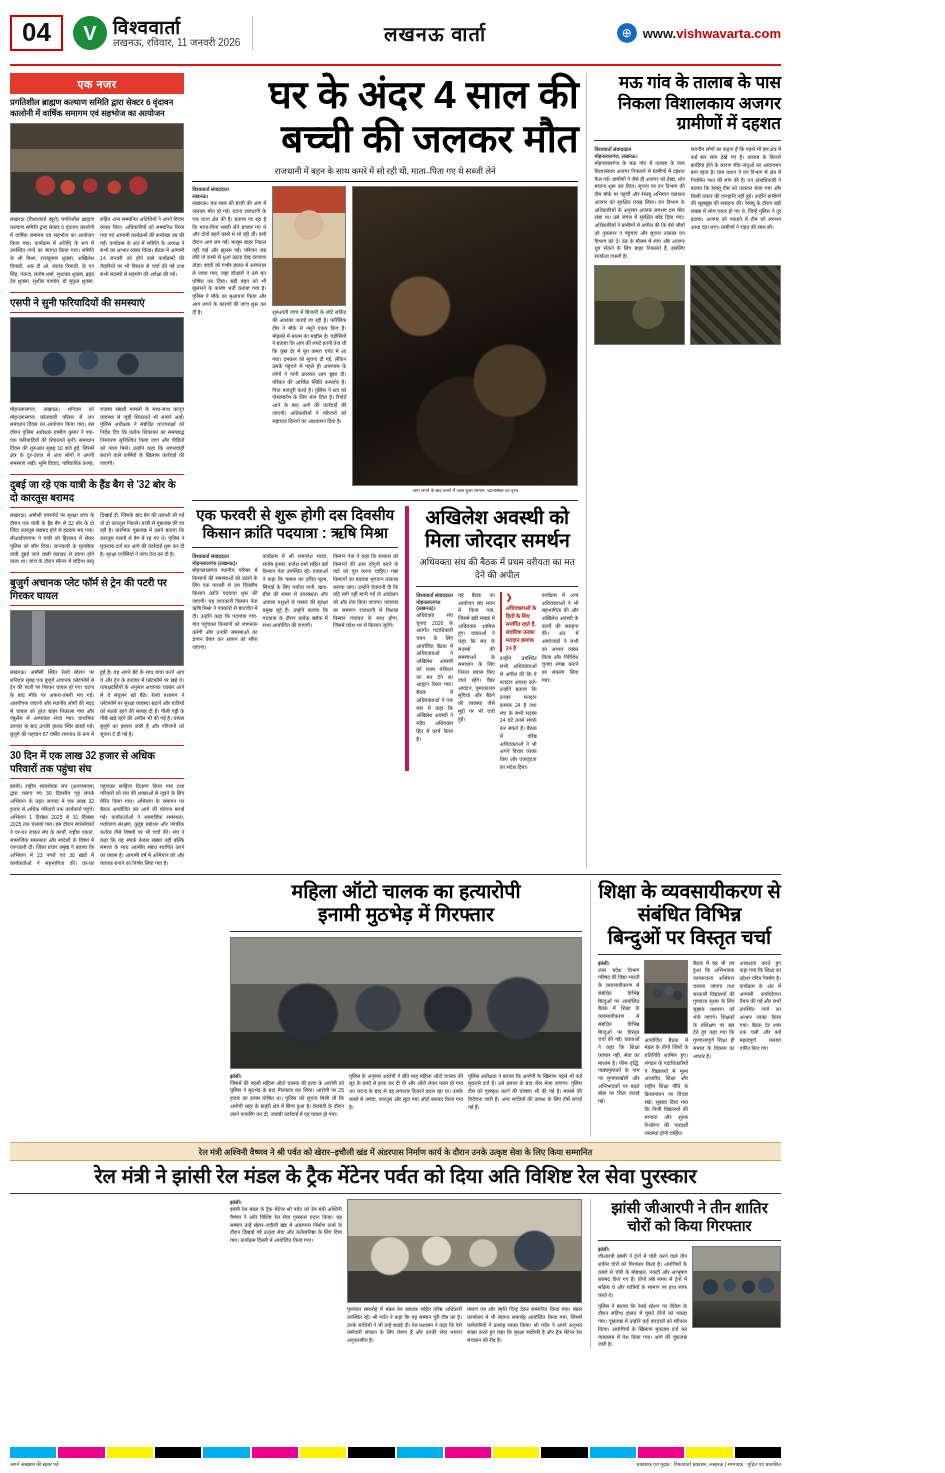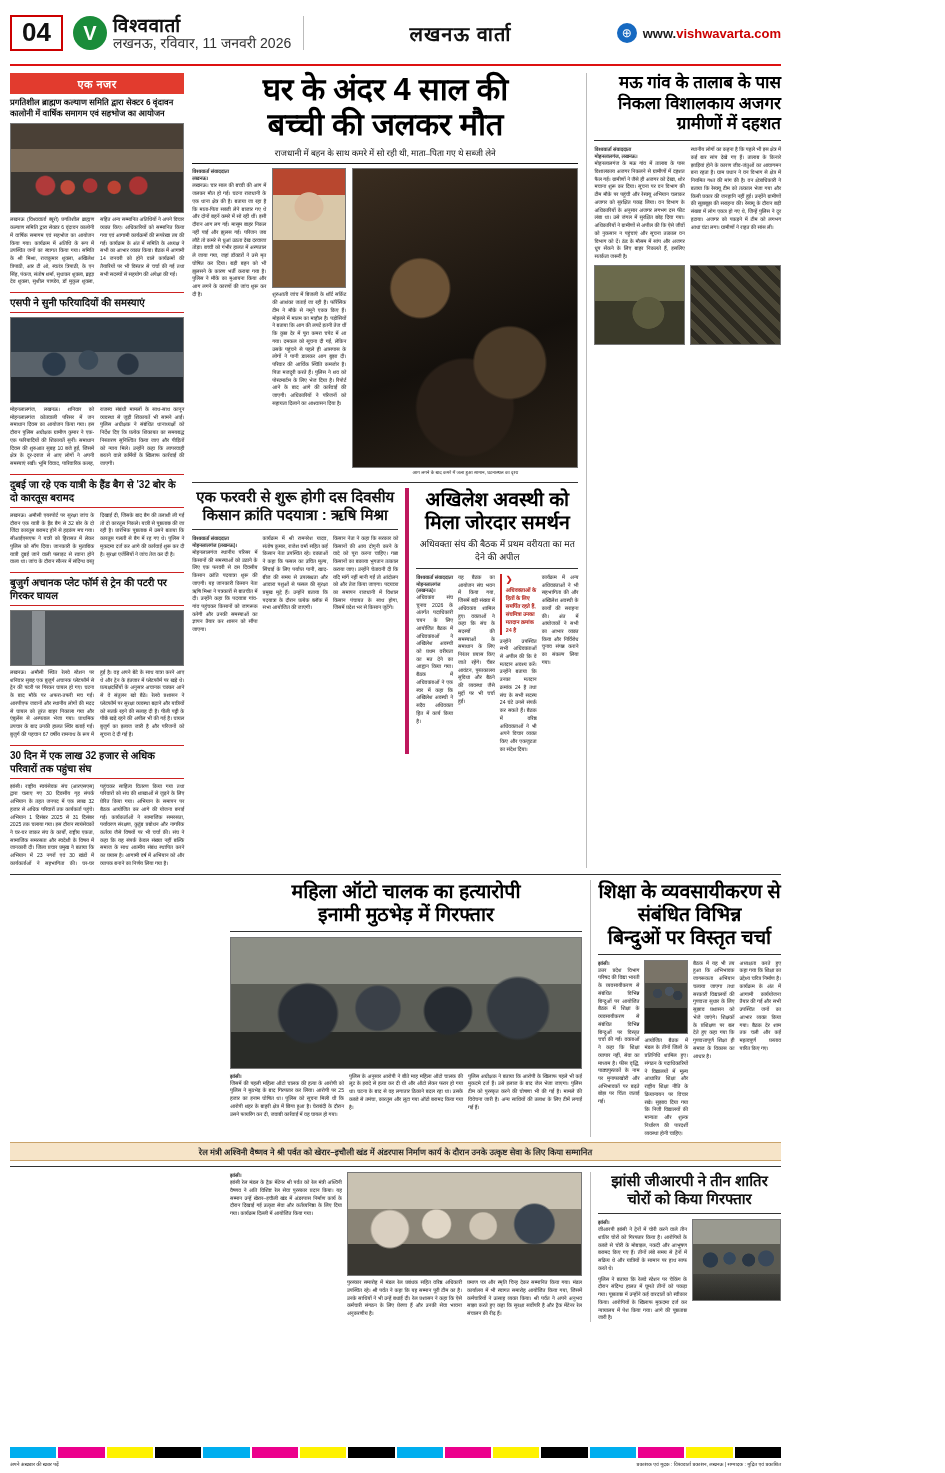--- a/index.html
+++ b/index.html
@@ -38,21 +38,21 @@
   }
   .logo-wrap { display:flex; align-items:center; gap:6px; border-right:1px solid #bbb; padding-right:12px; }
   .logo-mark {
     width: 34px; height: 34px; border-radius: 50%;
     background: #1a8c3a;
     display:flex; align-items:center; justify-content:center;
     color:#fff; font-weight:bold; font-size:20px;
   }
   .logo-text { line-height:1.05; }
   .logo-name { font-size:19px; font-weight:bold; letter-spacing:.5px; }
-  .logo-sub { font-size:14px; color:#333; }
+  .logo-sub { font-size:10px; color:#333; }
   .mast-center {
     flex:1; text-align:center; font-size:20px; font-weight:bold; letter-spacing:1px;
   }
   .mast-right { display:flex; align-items:center; gap:6px; }
   .globe {
     width:20px;height:20px;border-radius:50%;
     background:#1669c1; color:#fff; font-size:12px;
     display:flex;align-items:center;justify-content:center;
   }
   .url { font-size:13px; color:#1a1a1a; font-weight:bold; }
@@ -171,21 +171,21 @@
       radial-gradient(circle at 20% 50%, #2b3a4a 0 9%, transparent 10%),
       radial-gradient(circle at 42% 48%, #35485c 0 9%, transparent 10%),
       radial-gradient(circle at 64% 50%, #2a3644 0 9%, transparent 10%),
       radial-gradient(circle at 84% 48%, #39485a 0 9%, transparent 10%),
       linear-gradient(#9a9a90 0 30%, #5a5a52 30% 68%, #26262222 68% 100%),
       linear-gradient(#8a8a80,#2a2a26);
   }
 
   
   .lead-headline {
-    font-size:31px; font-weight:bold; line-height:1.12; text-align:center;
+    font-size:39px; font-weight:bold; line-height:1.12; text-align:right;
     letter-spacing:-.3px; color:#000;
   }
   .lead-sub {
     font-size:8.6px; text-align:center; margin:5px 0 4px 0; color:#111;
     border-bottom:1px solid #111; padding-bottom:4px;font-family:Liberation Serif, serif;
   }
   .h2 {
     font-size:19.5px; font-weight:bold; line-height:1.18; text-align:center; color:#000;
   }
   .h2-left { text-align:left; }
@@ -409,20 +409,21 @@
           </div>
         <div style="flex:1">
             <div class="body-text">अध्यक्षता करते हुए कहा गया कि शिक्षा का उद्देश्य चरित्र निर्माण है। कार्यक्रम के अंत में आगामी कार्ययोजना तैयार की गई और सभी उपस्थित जनों का आभार व्यक्त किया गया। बैठक देर शाम तक चली और कई महत्वपूर्ण प्रस्ताव पारित किए गए।</div>
           </div>
       </div>
     </div>
   </div>
 
   <div style="margin-top:5px">
     <div class="ribbon">रेल मंत्री अश्विनी वैष्णव ने श्री पर्वत को खेरार–इचौली खंड में अंडरपास निर्माण कार्य के दौरान उनके उत्कृष्ट सेवा के लिए किया सम्मानित</div>
+    <div class="rail-head" style="margin-top:3px">रेल मंत्री ने झांसी रेल मंडल के ट्रैक मेंटेनर पर्वत को दिया अति विशिष्ट रेल सेवा पुरस्कार</div>
     <div class="hr-thin"></div>
 
     <div style="display:flex; gap:8px">
       <div style="width:212px"></div>
 
       <div style="width:352px; display:flex; gap:5px">
         <div style="flex:1">
           <div class="credit">झांसी।</div>
           <div class="body-text">झांसी रेल मंडल के ट्रैक मेंटेनर श्री पर्वत को रेल मंत्री अश्विनी वैष्णव ने अति विशिष्ट रेल सेवा पुरस्कार प्रदान किया। यह सम्मान उन्हें खेरार–इचौली खंड में अंडरपास निर्माण कार्य के दौरान दिखाई गई उत्कृष्ट सेवा और कर्तव्यनिष्ठा के लिए दिया गया। कार्यक्रम दिल्ली में आयोजित किया गया।</div>
         </div>

